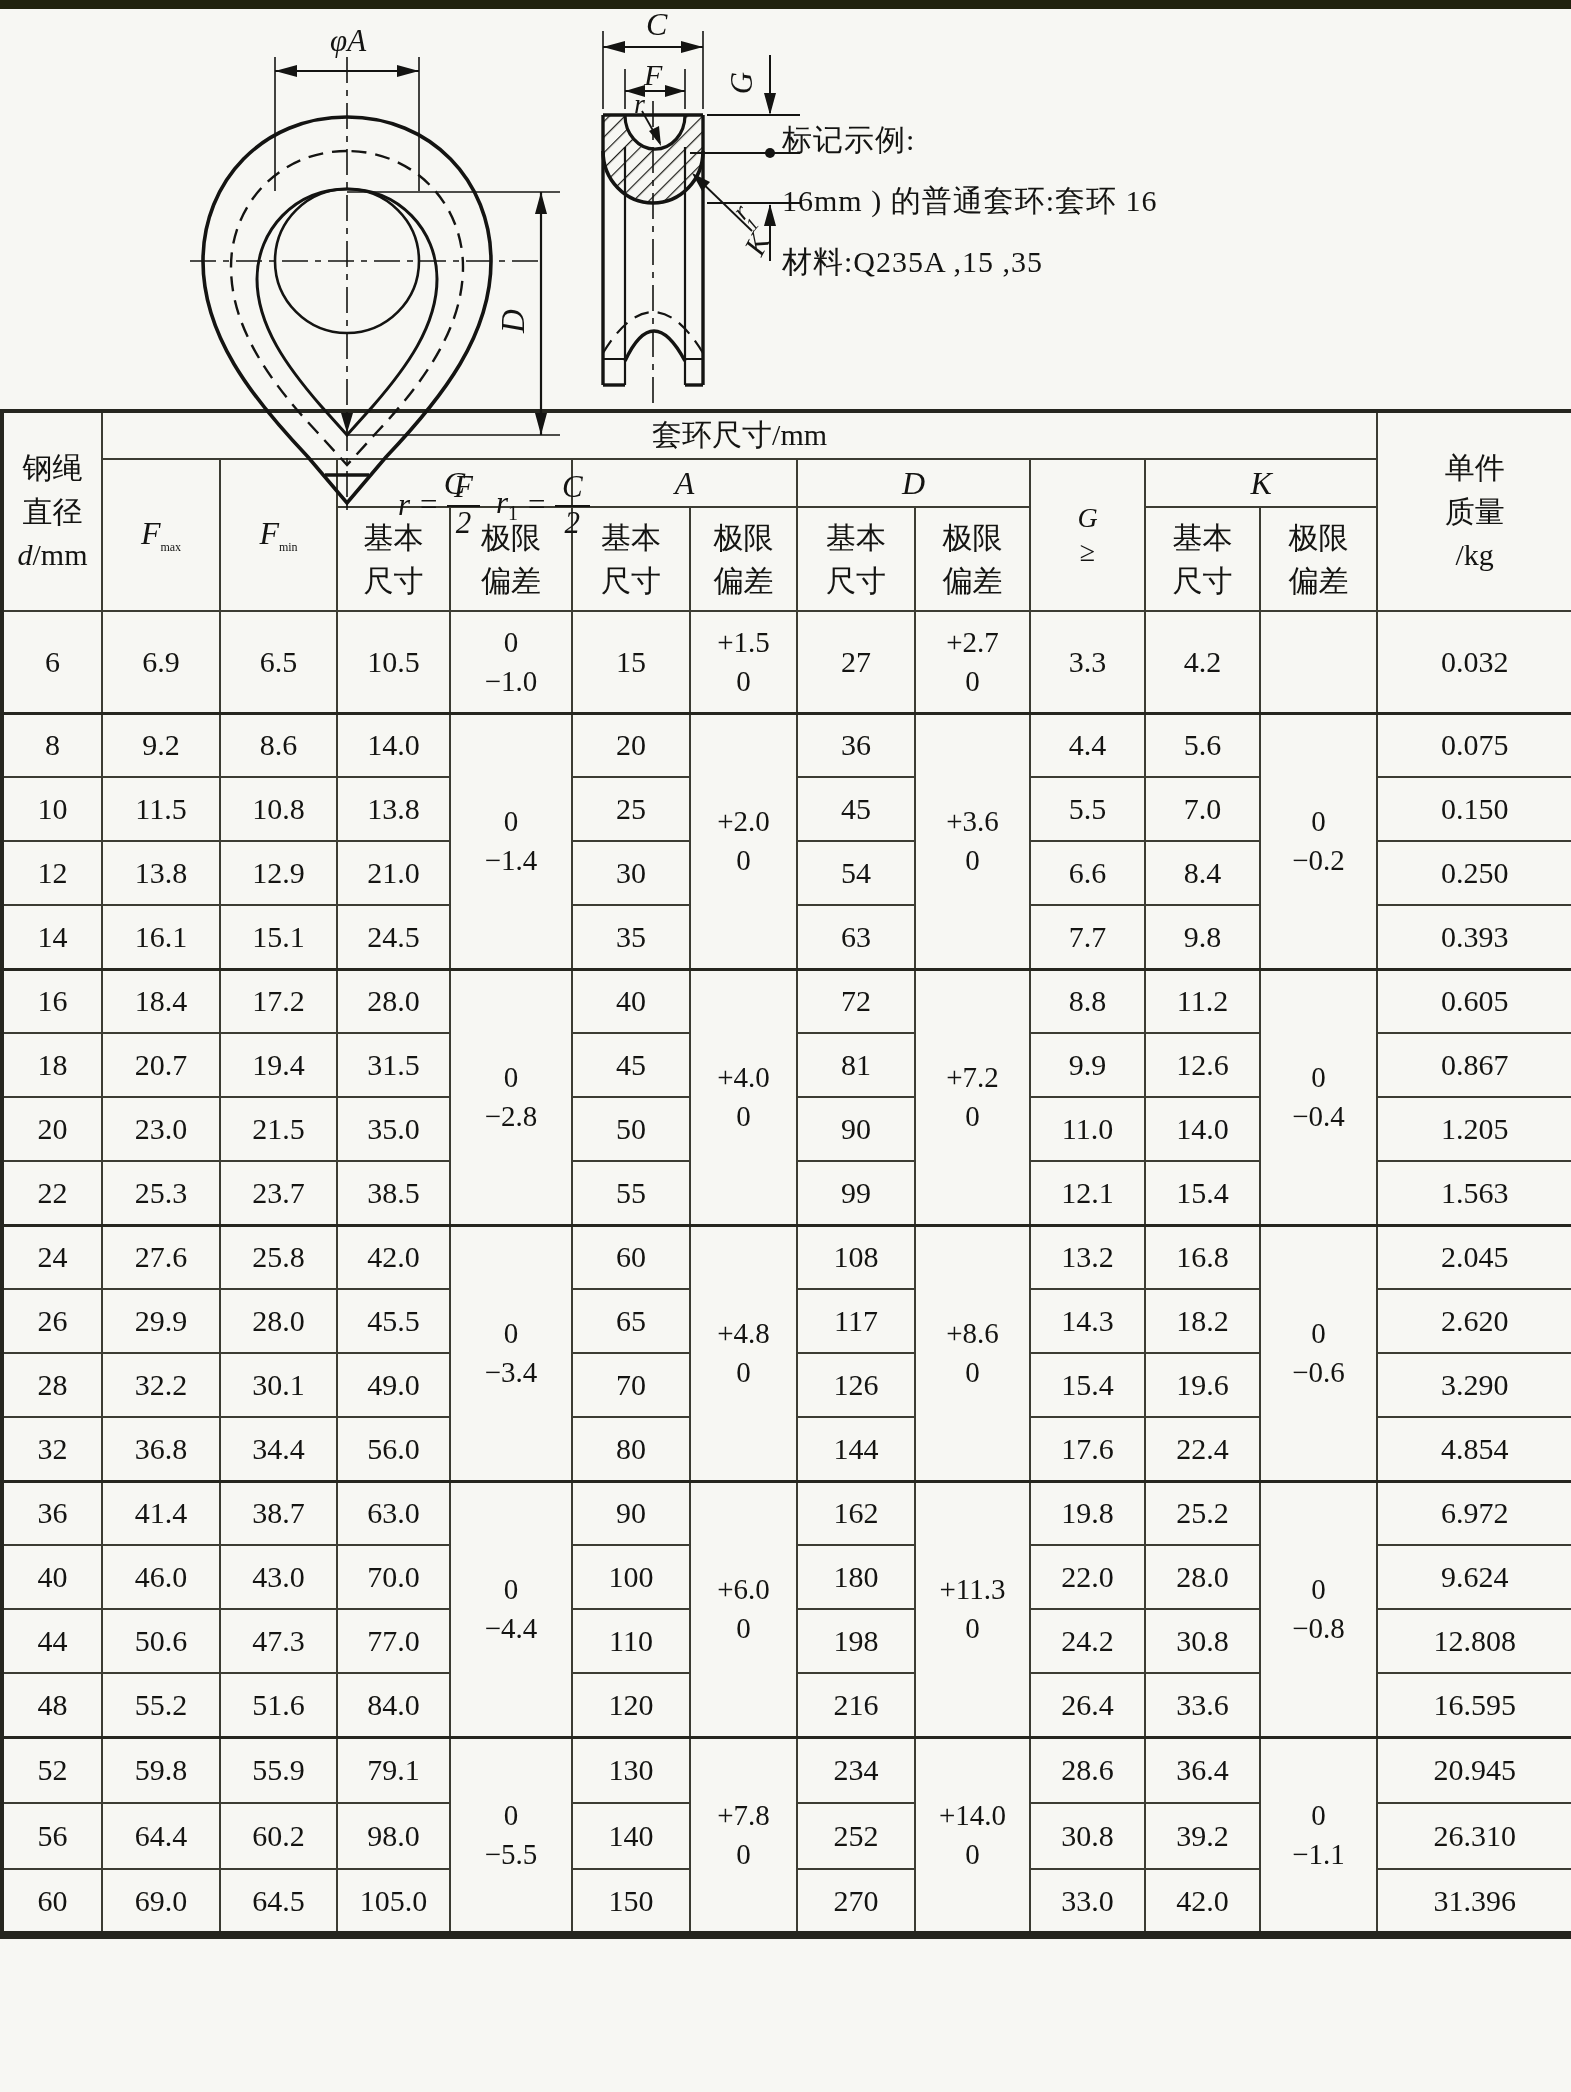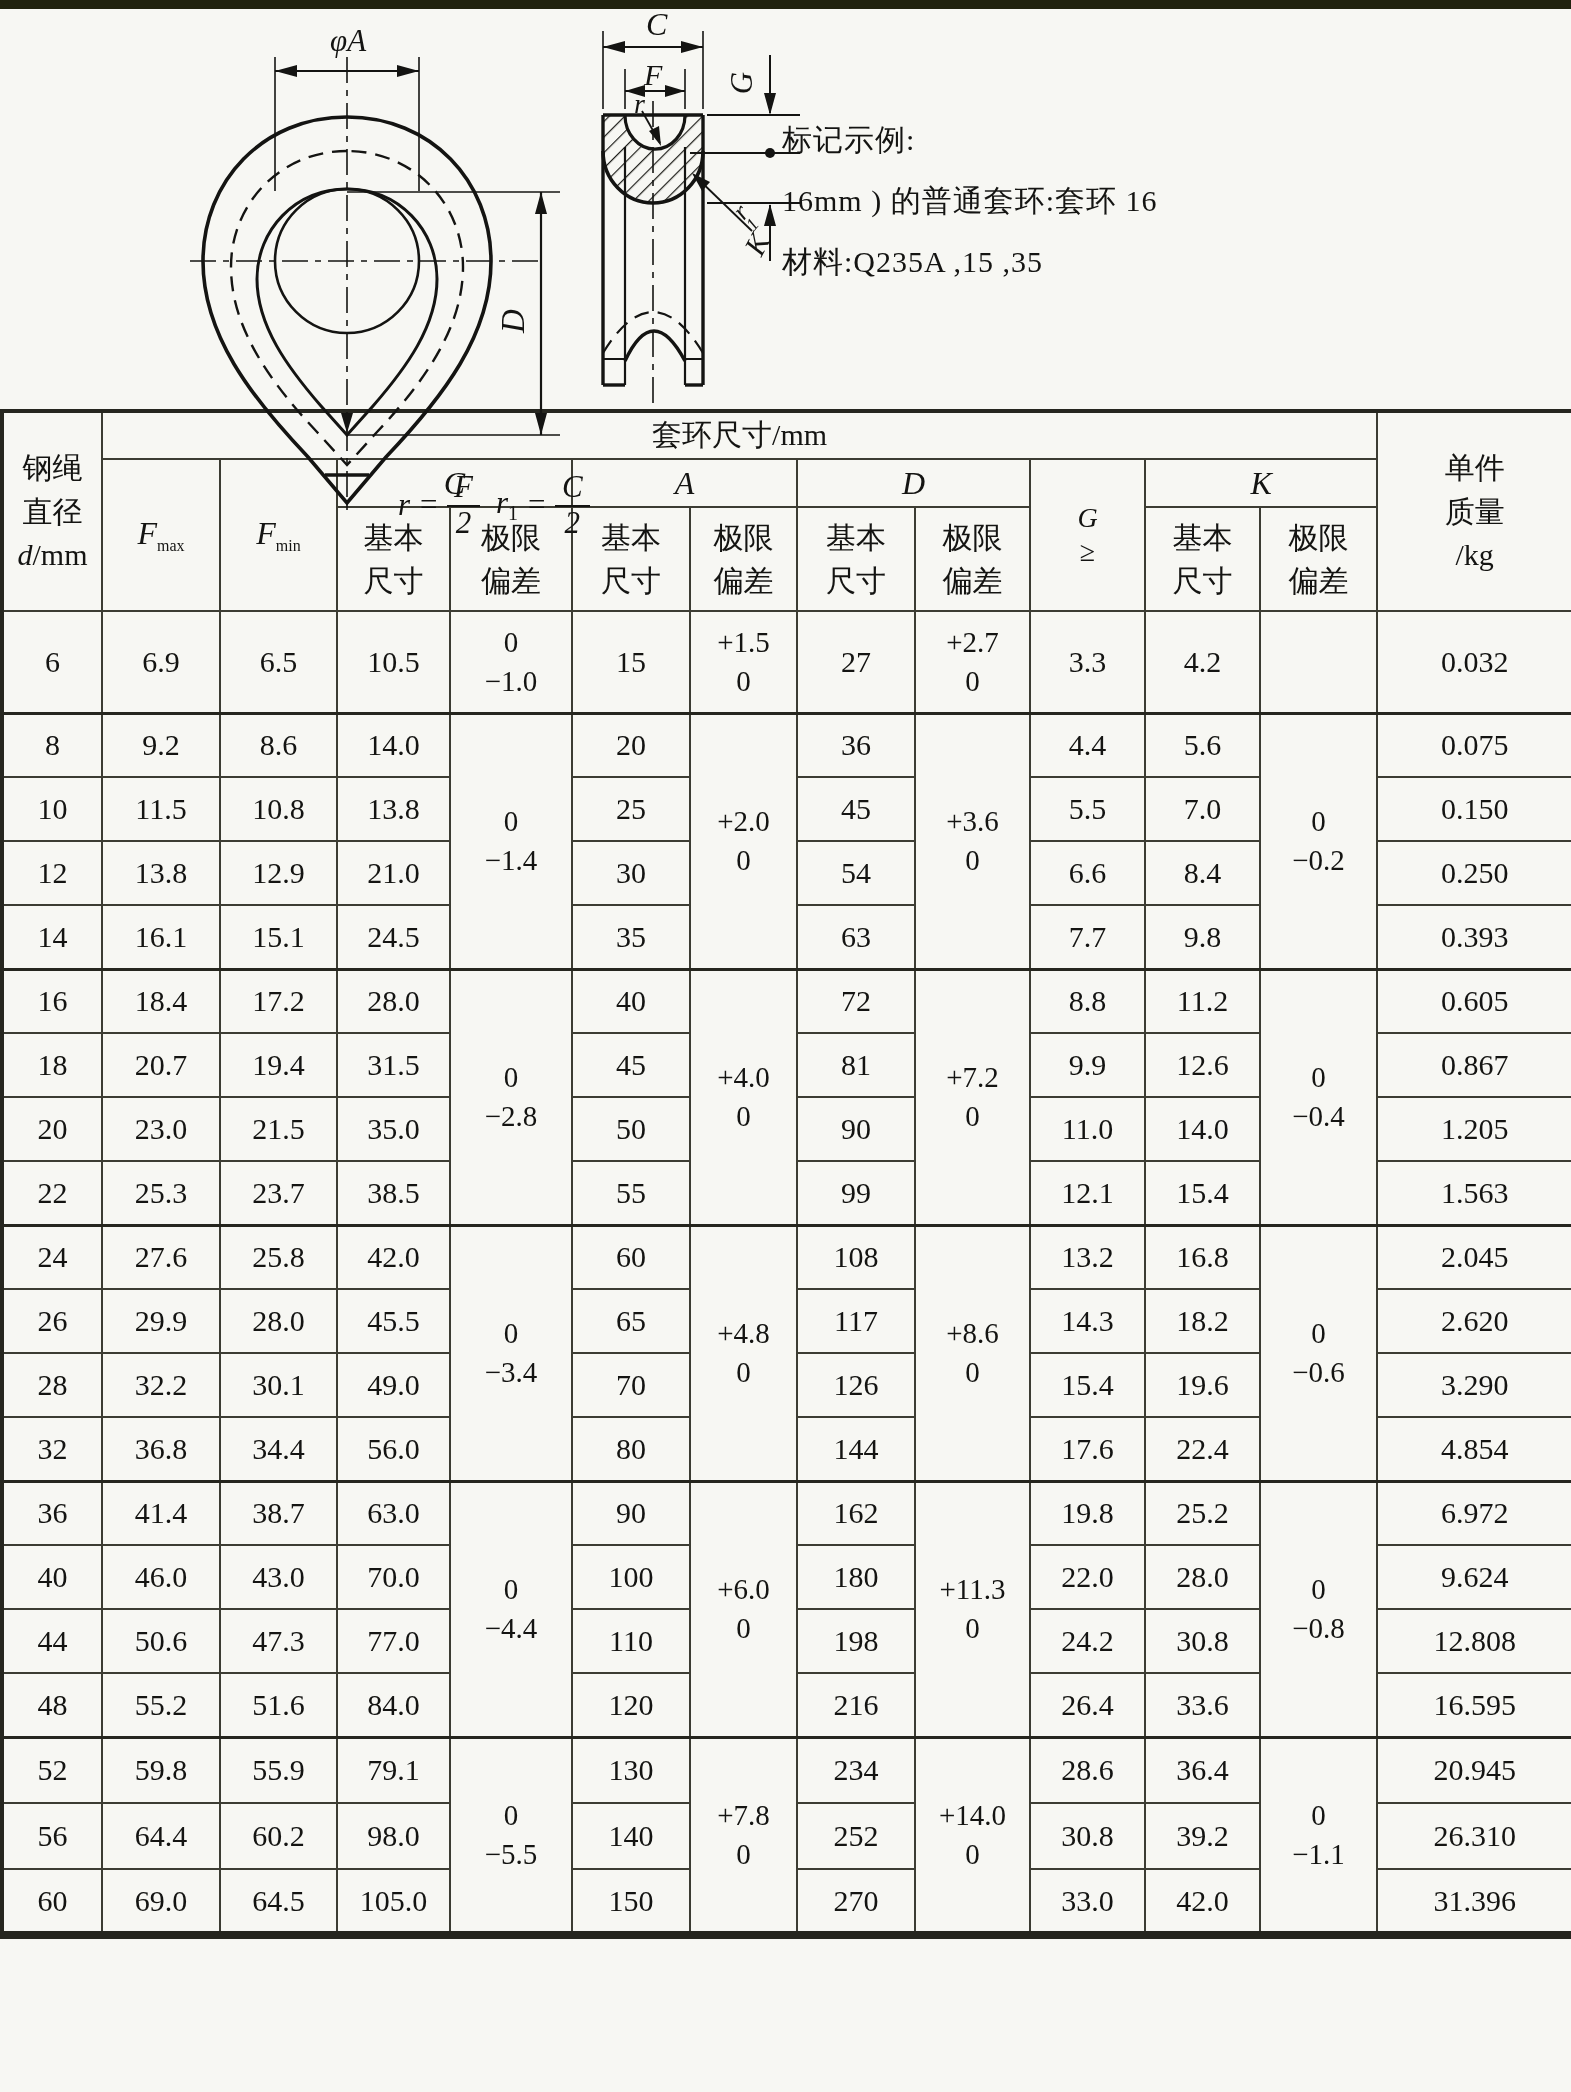--- a/index.html
+++ b/index.html
@@ -35,21 +35,21 @@
   table.spec th, table.spec td{
     border:2px solid #3c3c33;padding:0;text-align:center;vertical-align:middle;
     font-size:30px;font-weight:normal;color:#141412;
   }
   tr.h1{height:48px;} tr.h2{height:48px;} tr.h3{height:104px;}
   tr.d6{height:102px;} tr.dr{height:64px;} tr.dr2{height:66px;}
   tr.gs td{border-top:3px solid #26261f;}
   .dl{display:block;line-height:1.3;}
   .devcell .dl{font-size:29px;line-height:1.35;}
   th i, td i{font-family:"Liberation Serif",serif;}
-  th sub{font-size:16px;margin-top:21px;}
+  th sub{font-size:12px;margin-top:21px;}
   .sym{font-style:italic;font-size:32px;}
   .gesign{font-size:28px;display:block;line-height:1.2;}
   .hline{display:block;line-height:1.45;}
 </style>
 </head>
 <body>
 
 <div class="topbar"></div>
 
 <div class="figure-area">

